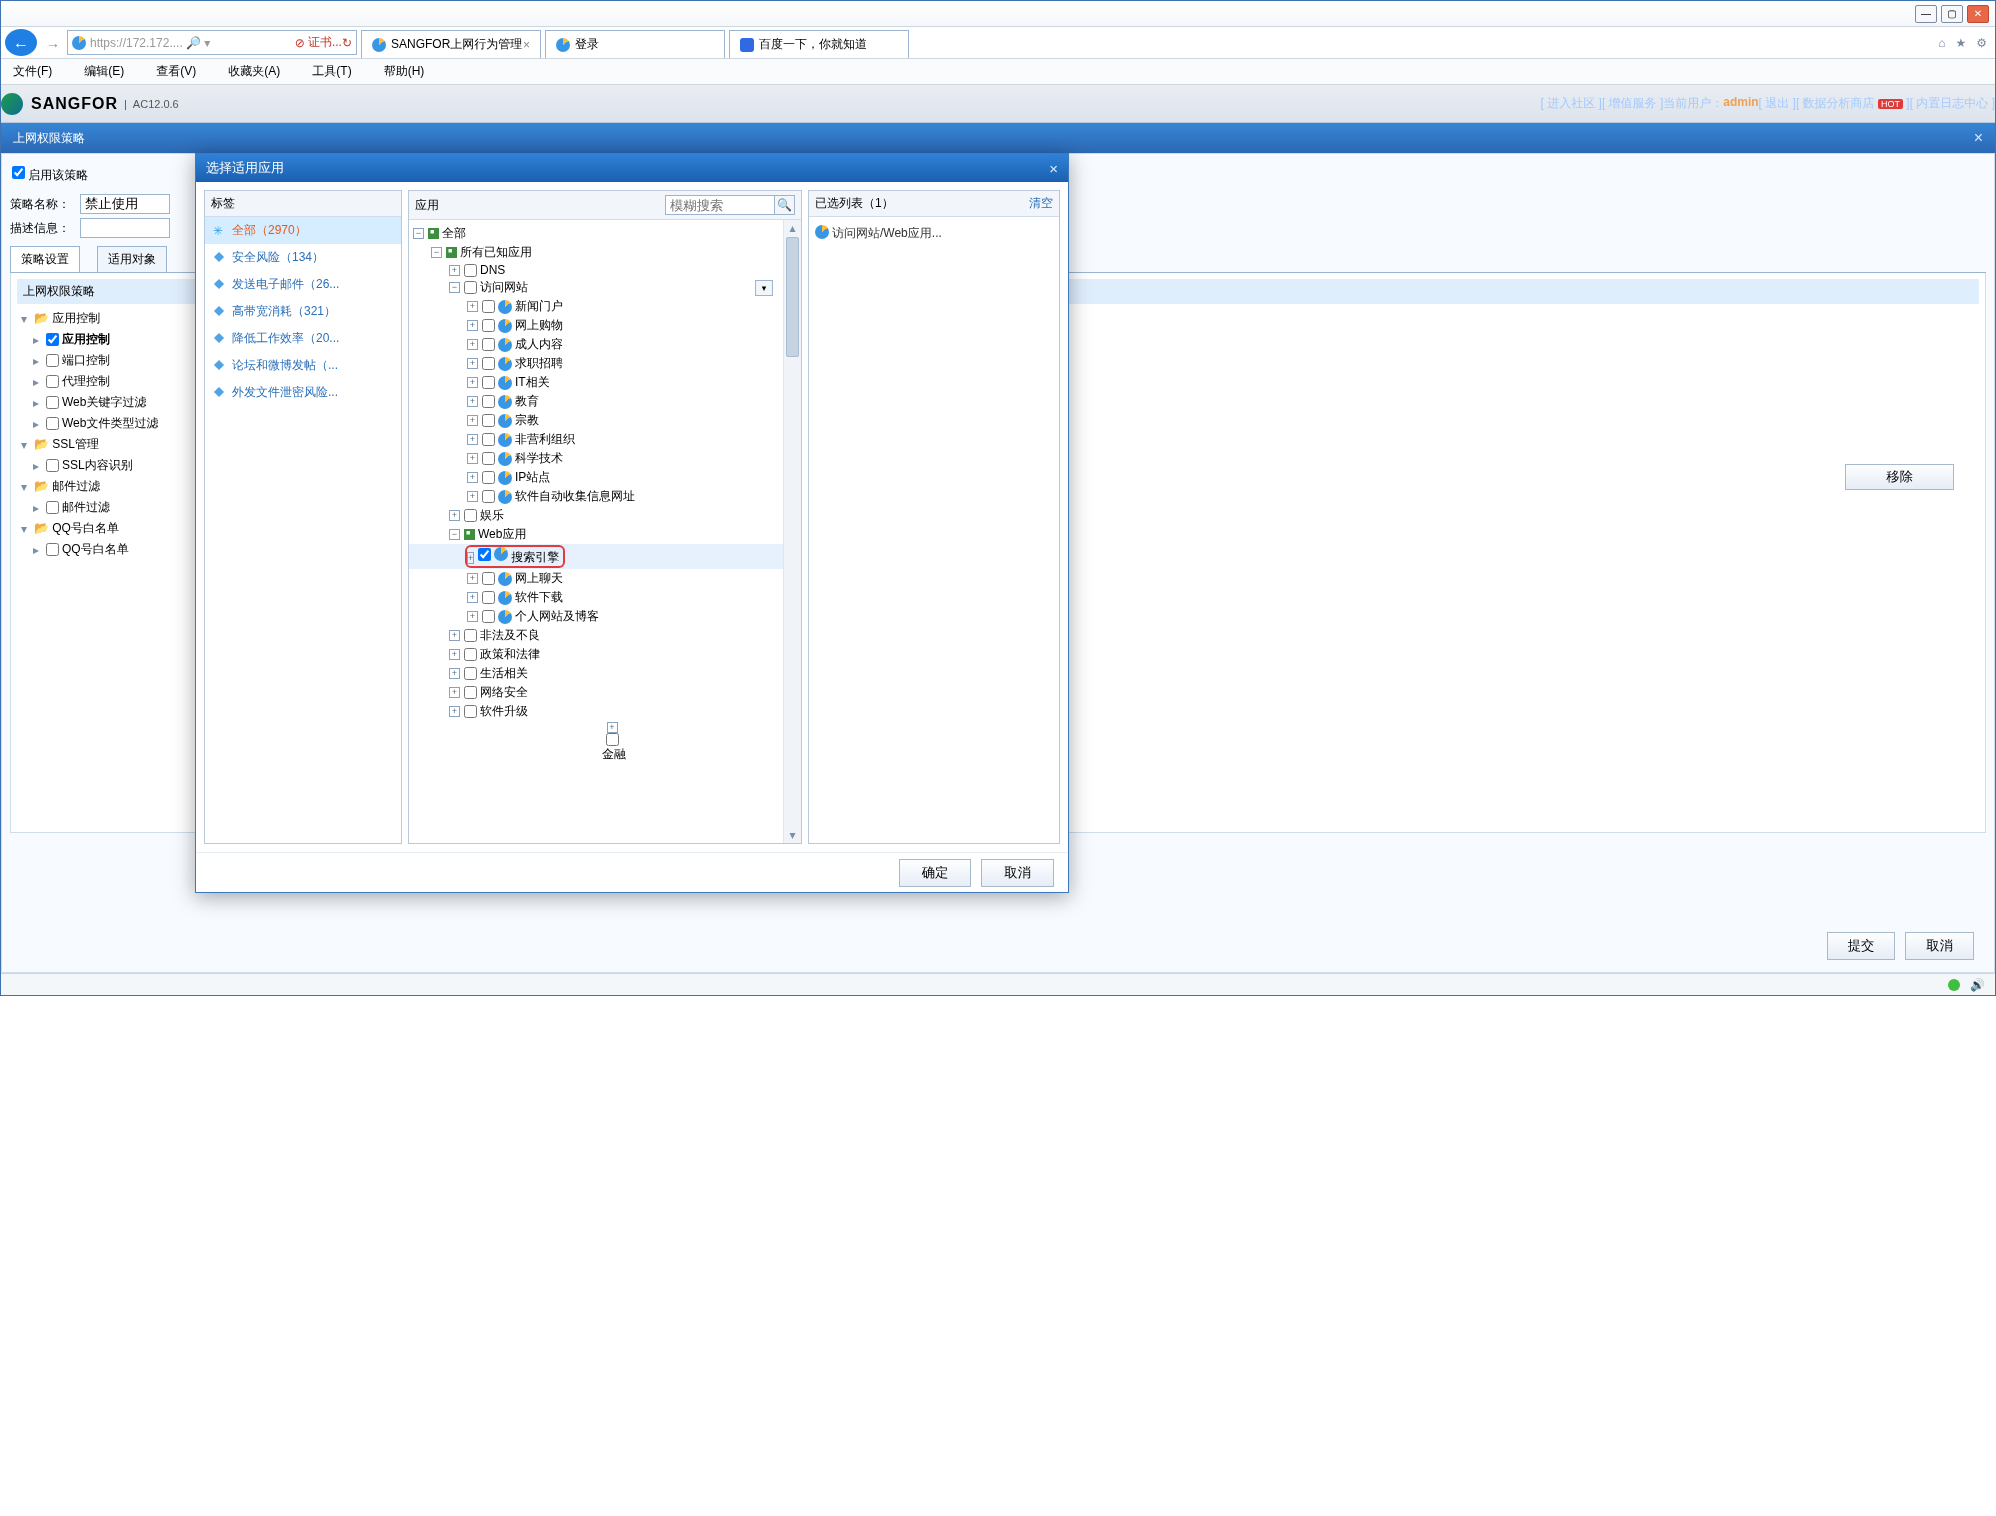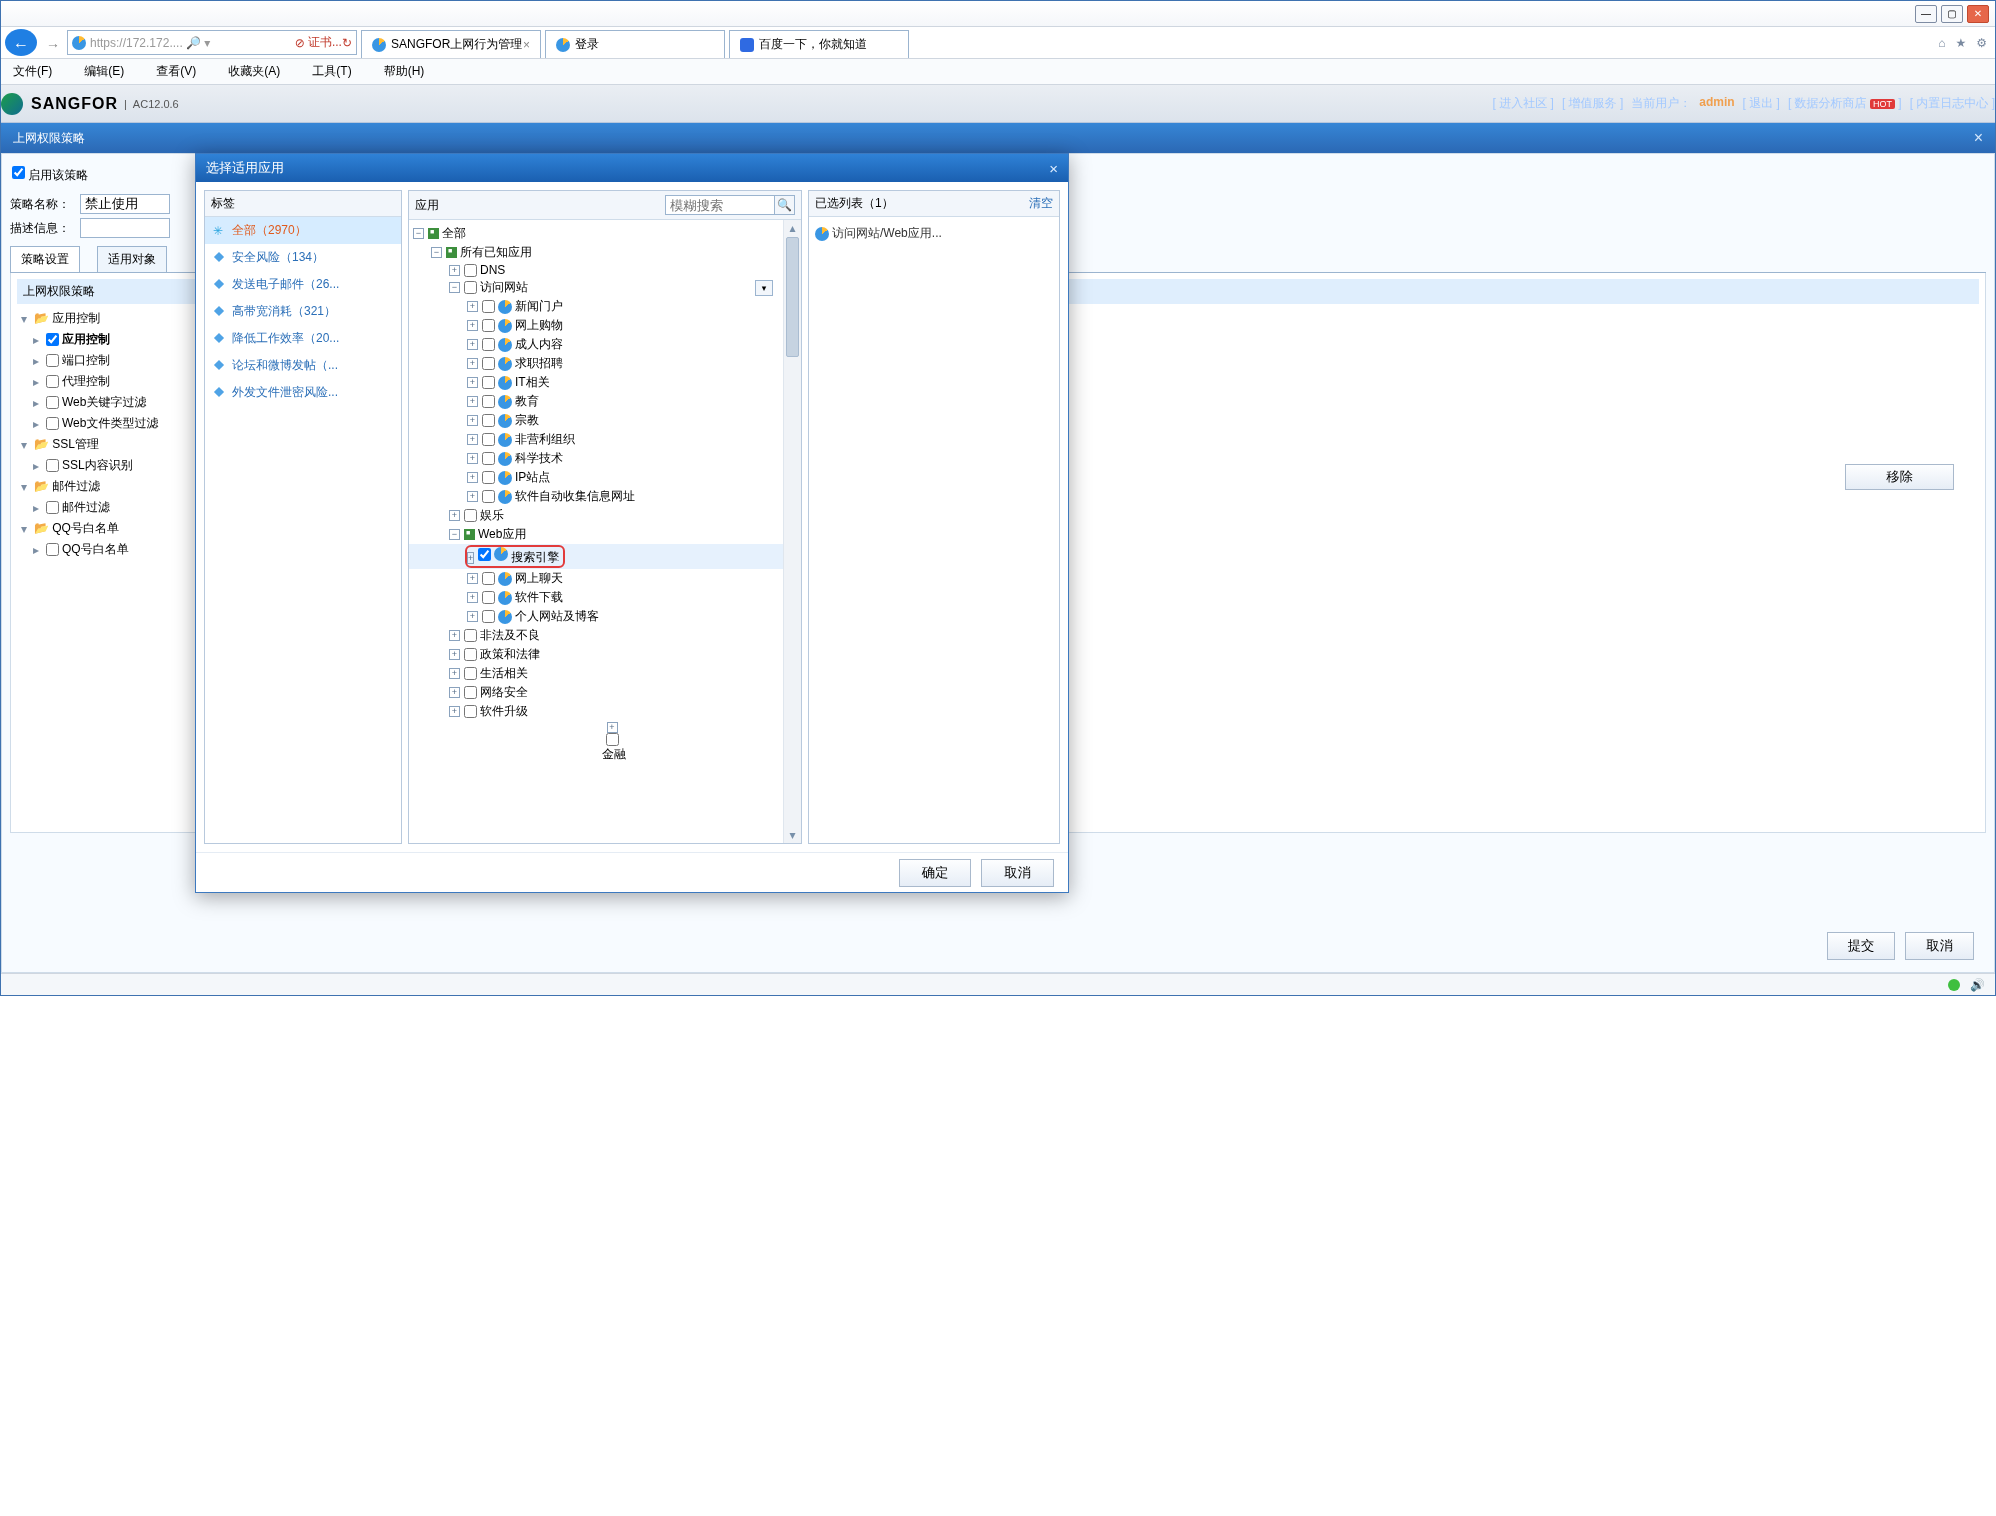--- a/index.html
+++ b/index.html
@@ -24,21 +24,21 @@
 .tab.baidu::before{ content:""; width:14px;height:14px; margin-right:5px; background:#2f6ae2; border-radius:3px;}
 .tool-icons{ margin-left:auto; display:flex; align-items:center; padding:0 8px; gap:10px; color:#7a8aa0;}
 .menu-bar{ height:26px; display:flex; align-items:center; padding:0 6px; gap:20px; border-bottom:1px solid #cfd6df; background:#f9fbfd;}
 .menu-bar span{ padding:3px 6px; cursor:pointer;}
 
 
 .app-header{ height:38px; background:linear-gradient(#eaeef3,#dce3ec); display:flex; align-items:center; padding:0 0; border-bottom:1px solid #b7c7dd;}
 .logo-s{ width:22px;height:22px; border-radius:50%; background:linear-gradient(135deg,#1d9e4a,#0f6c90); margin-right:8px;}
 .brand{ font-size:16px; font-weight:bold; letter-spacing:1px;}
 .brand-sub{ color:#555; margin-left:6px; font-size:11px;}
-.top-links{ margin-left:auto; display:flex; gap:8px; color:#a3c9ff; font-size:12px;}
+.top-links{ margin-left:auto; display:flex; color:#a3c9ff; font-size:12px;}
 .top-links .admin{ color:#f0a050; font-weight:bold;}
 .top-links .hot{ background:#e03a3a; color:#fff; font-size:9px; padding:0 3px; border-radius:2px;}
 
 
 .sub-bar{ height:30px; background:linear-gradient(#3686d6,#2b68b4); color:#fff; display:flex; align-items:center; padding:0 12px;}
 .sub-bar .close-sub{ margin-left:auto; font-size:16px; cursor:pointer; color:#d4e7fb;}
 
 
 .policy-bg{ position:relative; background:#f7fbff; height:820px; padding:8px; border:1px solid #cfdce9;}
 .enable-chk{ padding:4px 2px;}
@@ -92,21 +92,21 @@
 .tnode input[type=checkbox]{ margin-right:3px;}
 .chk-partial{ width:11px;height:11px; border:1px solid #3d8f3d; background:#3d8f3d; margin-right:3px; display:inline-block; position:relative; flex-shrink:0;}
 .chk-partial::after{ content:"■"; color:#fff; font-size:7px; position:absolute; top:-1px; left:1px;}
 .ie-ico{ background: conic-gradient(#ffbb33 0 15%, #3996e3 15% 100%); border-radius:50%; display:inline-block; flex-shrink:0;}
 .ie-ico.sm{ width:14px;height:14px; margin-right:3px;}
 .red-box{ border:2px solid #e23b3b; border-radius:6px; padding:0 4px 0 0; margin-left:-2px;}
 .dd-btn{ width:18px;height:16px; border:1px solid #9bb4cf; background:#f2f6fb; display:flex;justify-content:center;align-items:center; font-size:9px; margin-left:auto; margin-right:6px; cursor:pointer;}
 .panel.sel{ width:252px;}
 .panel.sel .panel-h a{ margin-left:auto; color:#2b6fb8; text-decoration:none;}
 .sel-list{ flex:1; padding:6px; overflow:auto;}
-.sel-item{ display:flex; align-items:center; padding:2px 0; color:#333;}
+.sel-item{ display:flex; padding:2px 0; color:#333;}
 .info-box{ border-top:1px solid #cfdce9;}
 .info-h{ background:#f2f6fb; padding:4px 6px; border-bottom:1px solid #e5ecf4;}
 .info-b{ padding:6px 8px; line-height:1.8;}
 .modal-foot{ height:40px; display:flex; justify-content:flex-end; align-items:center; padding:0 14px; gap:10px; border-top:1px solid #e5ecf4;}
 .modal-foot button{ padding:4px 22px; border:1px solid #a9b9cc; background:linear-gradient(#fdfeff,#e6edf6); cursor:pointer;}
 </style>
 </head>
 <body>
 
 <div class="browser-window">

